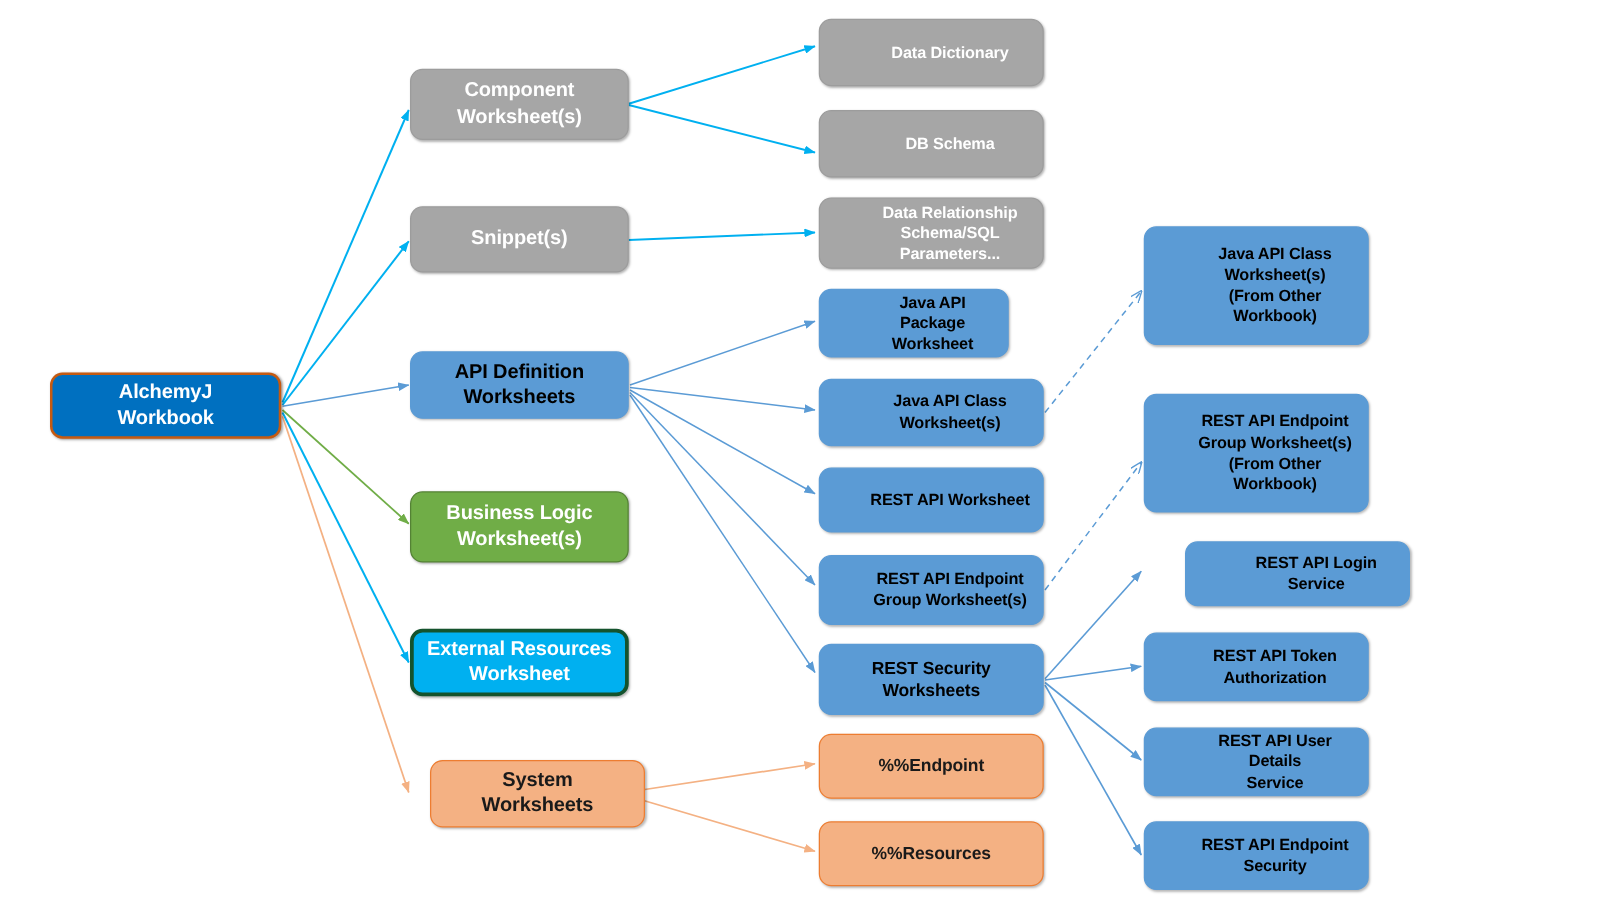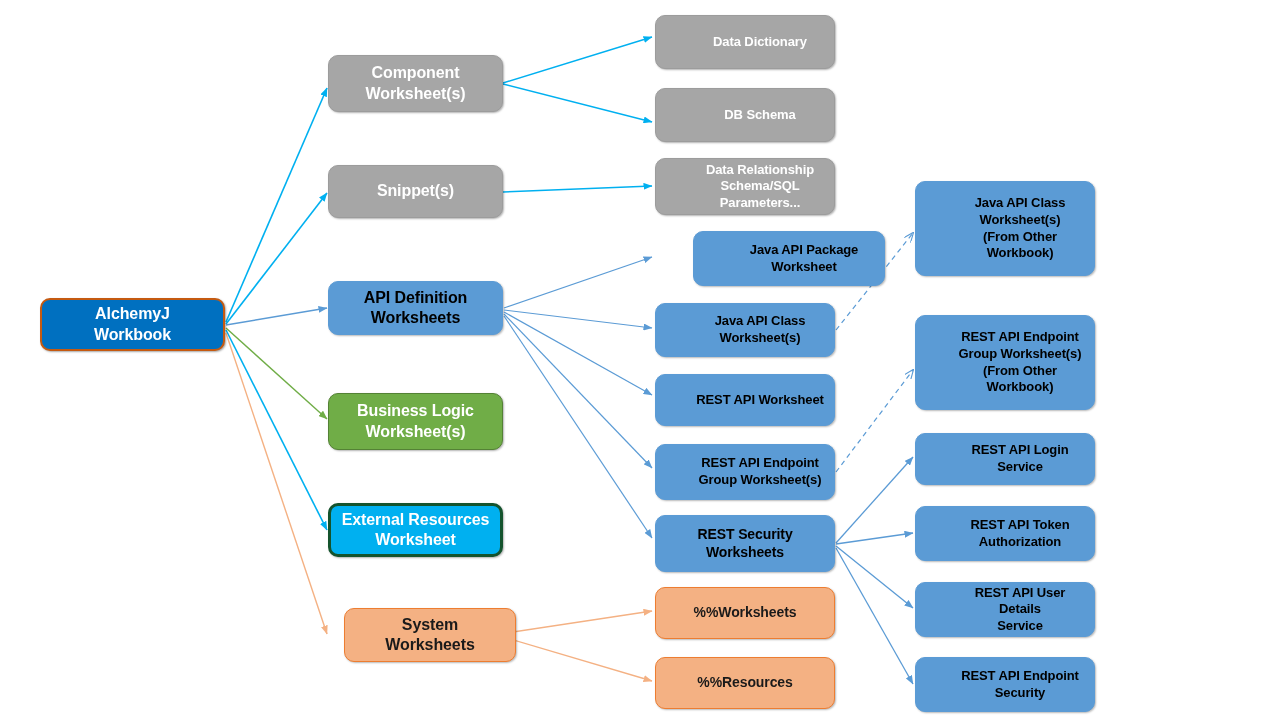--- a/index.html
+++ b/index.html
@@ -155,49 +155,49 @@
 Worksheets</div>
 
   <div class="node n-gray fs13" style="left:655px; top:15px; width:180px; height:54px;">Data Dictionary</div>
 
   <div class="node n-gray fs13" style="left:655px; top:88px; width:180px; height:54px;">DB Schema</div>
 
   <div class="node n-gray fs13" style="left:655px; top:158px; width:180px; height:57px;">Data Relationship
 Schema/SQL
 Parameters...</div>
 
-  <div class="node n-blue fs13" style="left:655px; top:231px; width:192px; height:55px;margin-left:38px;">Java API Package
+  <div class="node n-blue fs13" style="left:655px; top:231px; width:152px; height:55px;">Java API Package
 Worksheet</div>
 
   <div class="node n-blue fs13" style="left:655px; top:303px; width:180px; height:54px;">Java API Class
 Worksheet(s)</div>
 
   <div class="node n-blue fs13" style="left:655px; top:374px; width:180px; height:52px;">REST API Worksheet</div>
 
   <div class="node n-blue fs13" style="left:655px; top:444px; width:180px; height:56px;">REST API Endpoint
 Group Worksheet(s)</div>
 
   <div class="node n-blue fs14" style="left:655px; top:515px; width:180px; height:57px;">REST Security
 Worksheets</div>
 
-  <div class="node n-orange fs14" style="left:655px; top:587px; width:180px; height:52px;">%%Worksheets</div>
+  <div class="node n-orange fs14" style="left:655px; top:587px; width:180px; height:52px;">%%Endpoint</div>
 
   <div class="node n-orange fs14" style="left:655px; top:657px; width:180px; height:52px;">%%Resources</div>
 
   <div class="node n-blue fs13" style="left:915px; top:181px; width:180px; height:95px;">Java API Class
 Worksheet(s)
 (From Other
 Workbook)</div>
 
   <div class="node n-blue fs13" style="left:915px; top:315px; width:180px; height:95px;">REST API Endpoint
 Group Worksheet(s)
 (From Other
 Workbook)</div>
 
-  <div class="node n-blue fs13" style="left:915px; top:433px; width:180px; height:52px;">REST API Login Service</div>
+  <div class="node n-blue fs13" style="left:948px; top:433px; width:180px; height:52px;">REST API Login Service</div>
 
   <div class="node n-blue fs13" style="left:915px; top:506px; width:180px; height:55px;">REST API Token
 Authorization</div>
 
   <div class="node n-blue fs13" style="left:915px; top:582px; width:180px; height:55px;">REST API User Details
 Service</div>
 
   <div class="node n-blue fs13" style="left:915px; top:657px; width:180px; height:55px;">REST API Endpoint
 Security</div>
 

